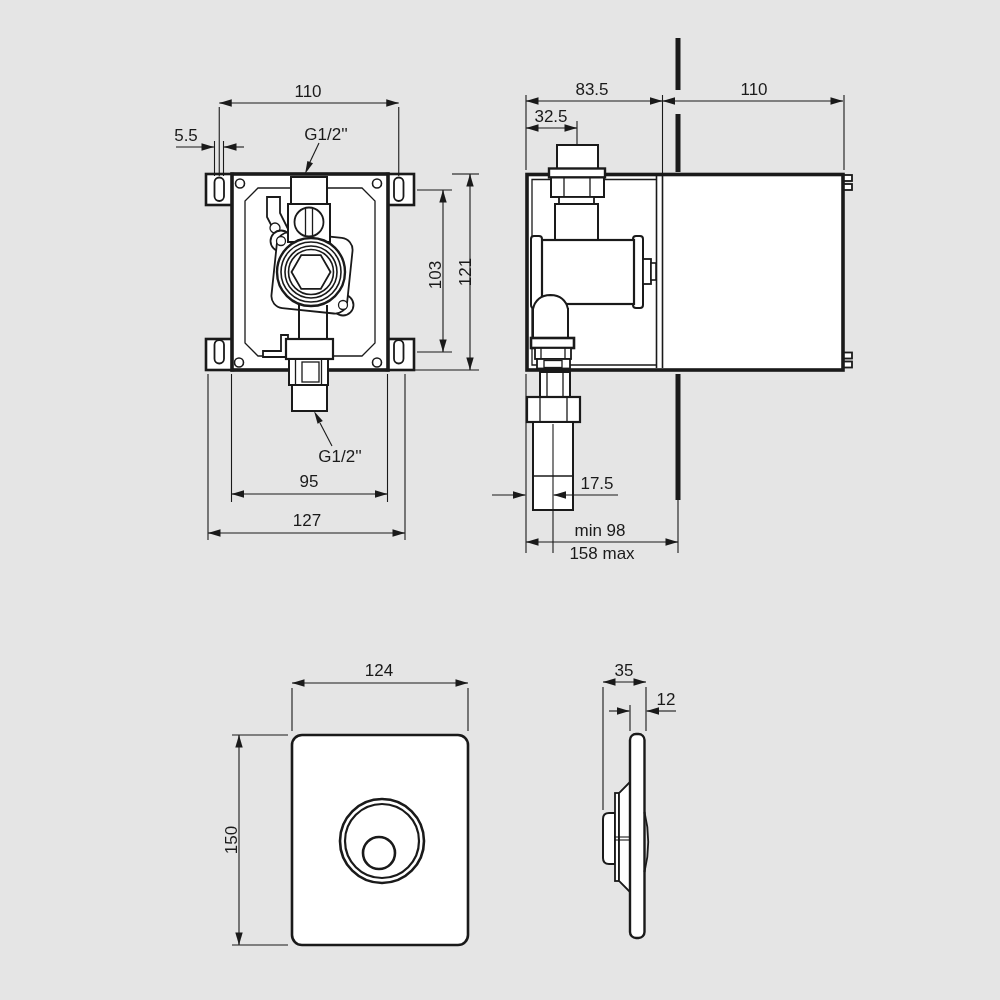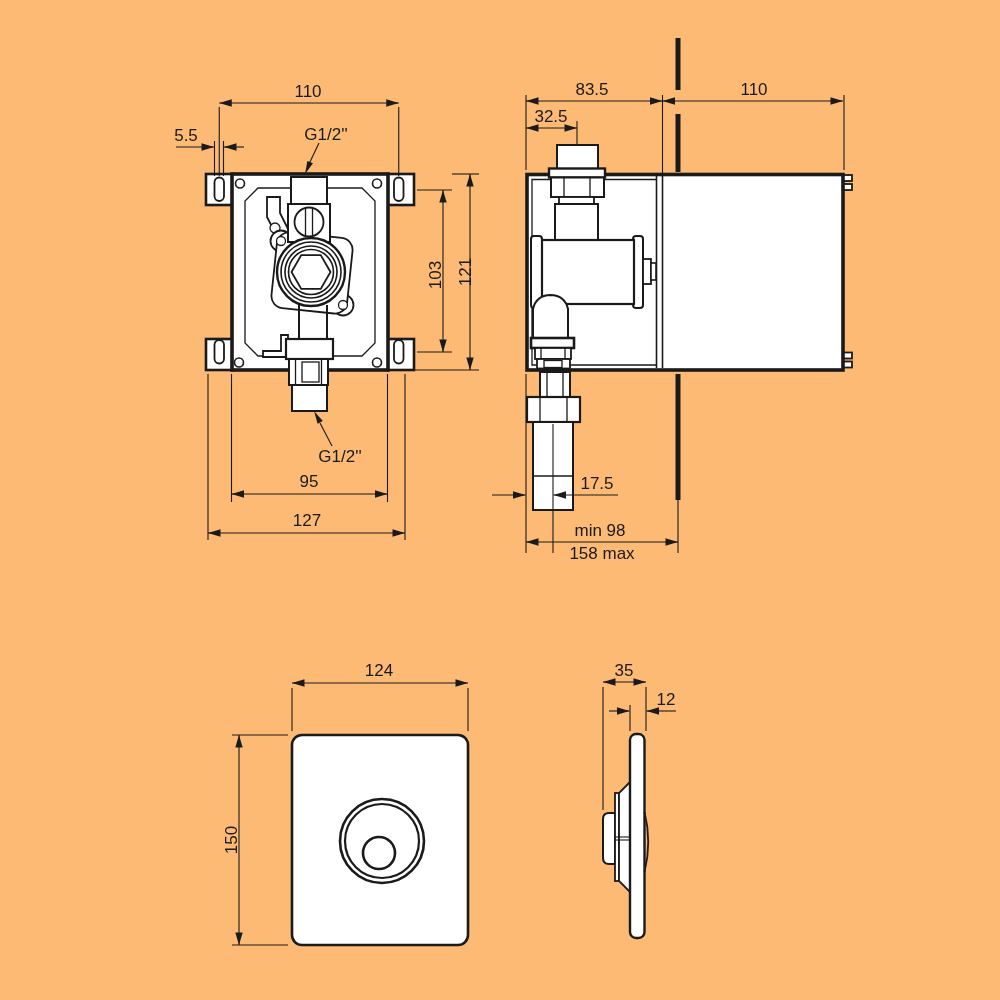--- a/index.html
+++ b/index.html
@@ -1,16 +1,16 @@
 <!DOCTYPE html>
 <html><head>
 <meta charset="utf-8">
 <style>
   html,body{margin:0;padding:0;background:#fff;}
-  .canvas{width:1000px;height:1000px;position:relative;background:#fdba74;overflow:hidden;}
+  .canvas{width:1000px;height:1000px;position:relative;background:#e5e5e5;overflow:hidden;}
   svg{display:block;}
   .ln{stroke:#1a1a1a;fill:none;}
   .wf{fill:#ffffff;}
   .s1{stroke-width:1.1;}
   .s13{stroke-width:1.3;}
   .s16{stroke-width:1.6;}
   .s18{stroke-width:1.8;}
   .s2{stroke-width:2;}
   .s22{stroke-width:2.2;}
   .s24{stroke-width:2.4;}

